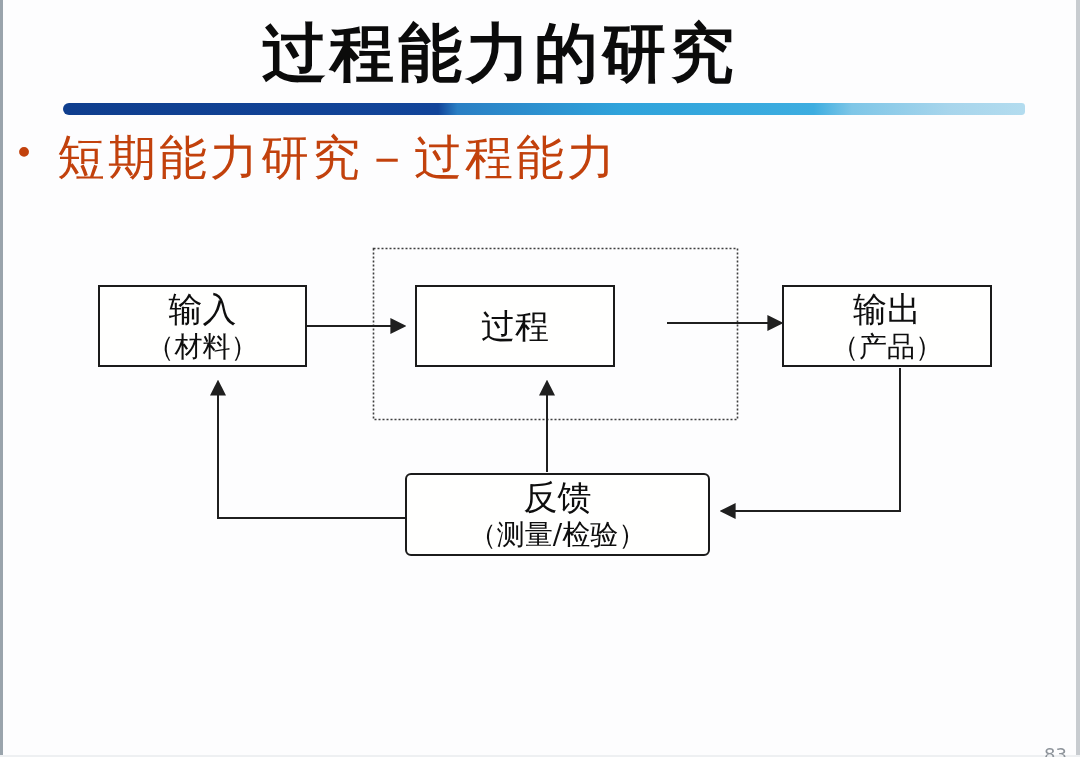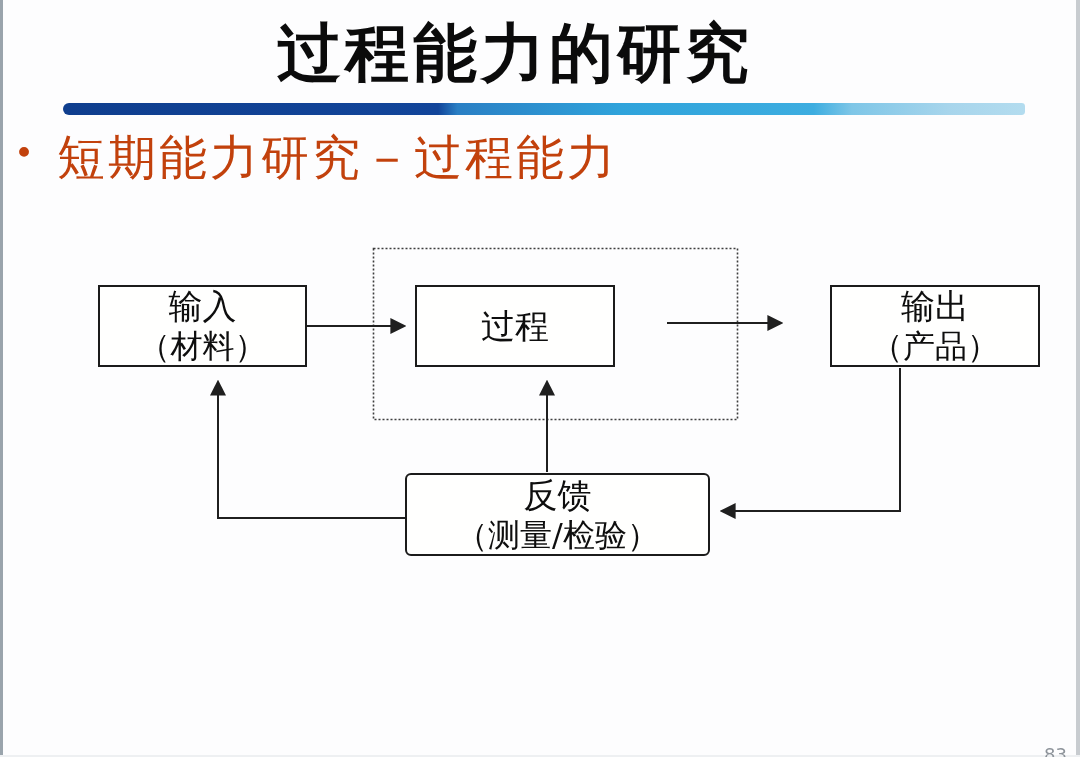--- a/index.html
+++ b/index.html
@@ -11,21 +11,21 @@
     overflow:hidden;
     font-family:"DejaVu Serif","Liberation Serif",serif;
     color:#0e0e0e;
   }
   .edge-strip { position:absolute; top:0; bottom:0; }
   .edge-left  { left:0;  width:3px; background:#9aa4ac; }
   .edge-right { right:0; width:4px; background:#c8ccd0; }
   .edge-bottom{ position:absolute; left:0; right:0; bottom:0; height:2px; background:#eef0f2; }
 
   .title {
-    position:absolute; top:16px; left:15px; width:1000px;
+    position:absolute; top:16px; left:0; width:1000px;
     text-align:center;
     font-size:64px; font-weight:bold; letter-spacing:4px;
     line-height:1.15;
     color:#0b0b0b;
   }
   .accent-bar {
     position:absolute; left:63px; top:103px;
     width:962px; height:12px;
     border-radius:7px 4px 4px 7px;
     background:linear-gradient(90deg,
@@ -53,24 +53,24 @@
   .node {
     position:absolute;
     border:2px solid #1b1b1b;
     background:#fffffe;
     display:flex; flex-direction:column;
     align-items:center; justify-content:center;
     text-align:center; line-height:1.2;
     white-space:nowrap;
   }
   .node .l1 { font-size:34px; }
-  .node .l2 { font-size:32px; }
+  .node .l2 { font-size:28px; }
   .node-input    { left:98px;  top:285px; width:209px; height:82px;align-items:center; }
   .node-process  { left:415px; top:285px; width:200px; height:82px; }
-  .node-output   { left:830px; top:285px; width:210px; height:82px; }
+  .node-output   { left:782px; top:285px; width:210px; height:82px; }
   .node-feedback { left:405px; top:473px; width:305px; height:83px;border-radius:6px; }
 
   .page-number {
     position:absolute; right:13px; bottom:-8px;
     font-family:"DejaVu Sans","Liberation Sans",sans-serif;
     font-size:18px; color:#8d939a;
   }
 </style>
 </head>
 <body>

